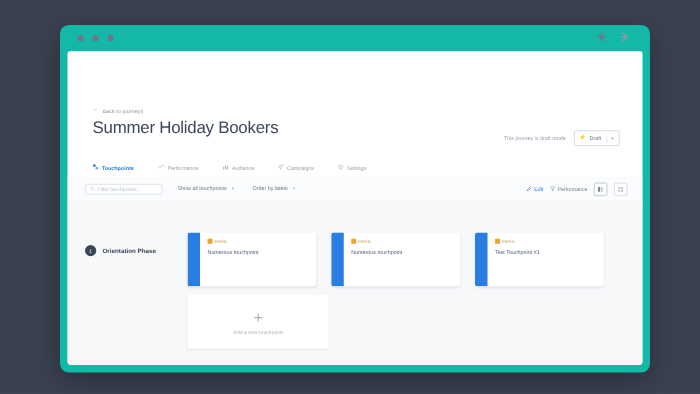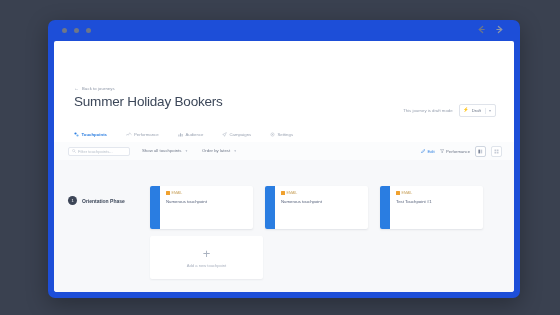--- a/index.html
+++ b/index.html
@@ -19,21 +19,21 @@
     background: #3a4150;
   }
 
   
   #window {
     position: absolute;
     left: 48px;
     top: 20px;
     width: 472px;
     height: 278px;
-    background: #1d4ed8;
+    background: #14b8a6;
     border-radius: 7px;
     box-shadow: 0 6px 22px rgba(0,0,0,0.30);
     box-sizing: border-box;
     padding: 0;
   }
   #titlebar {
     position: relative;
     height: 21px;
     width: 100%;
   }

